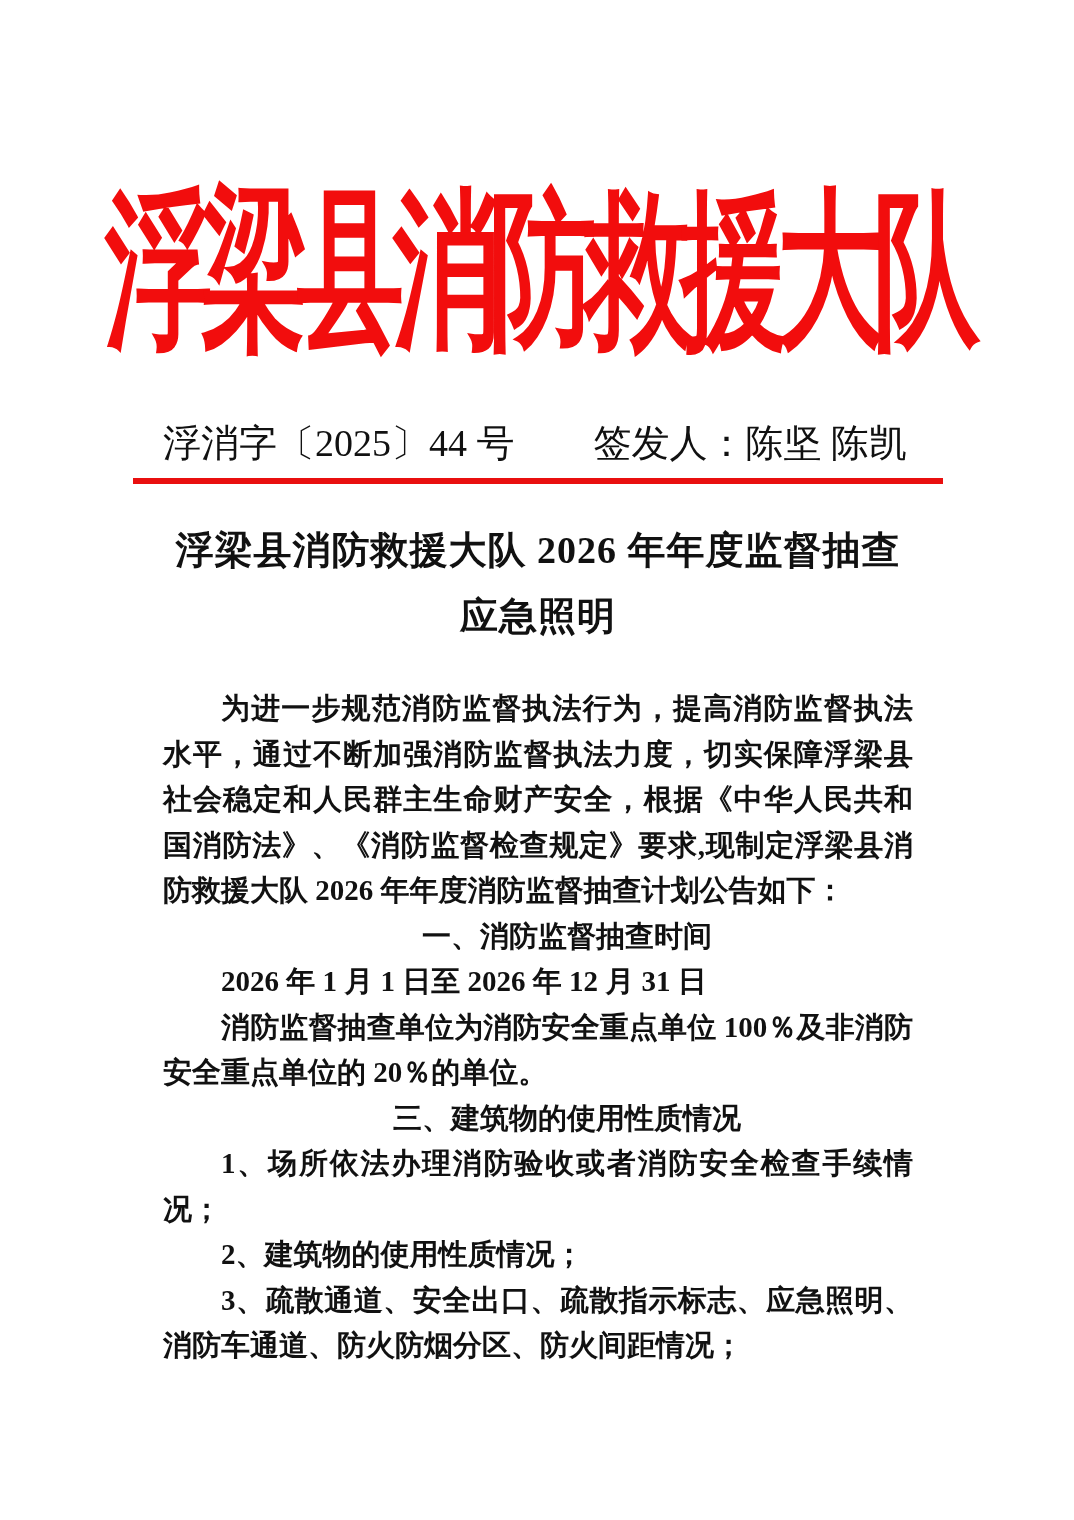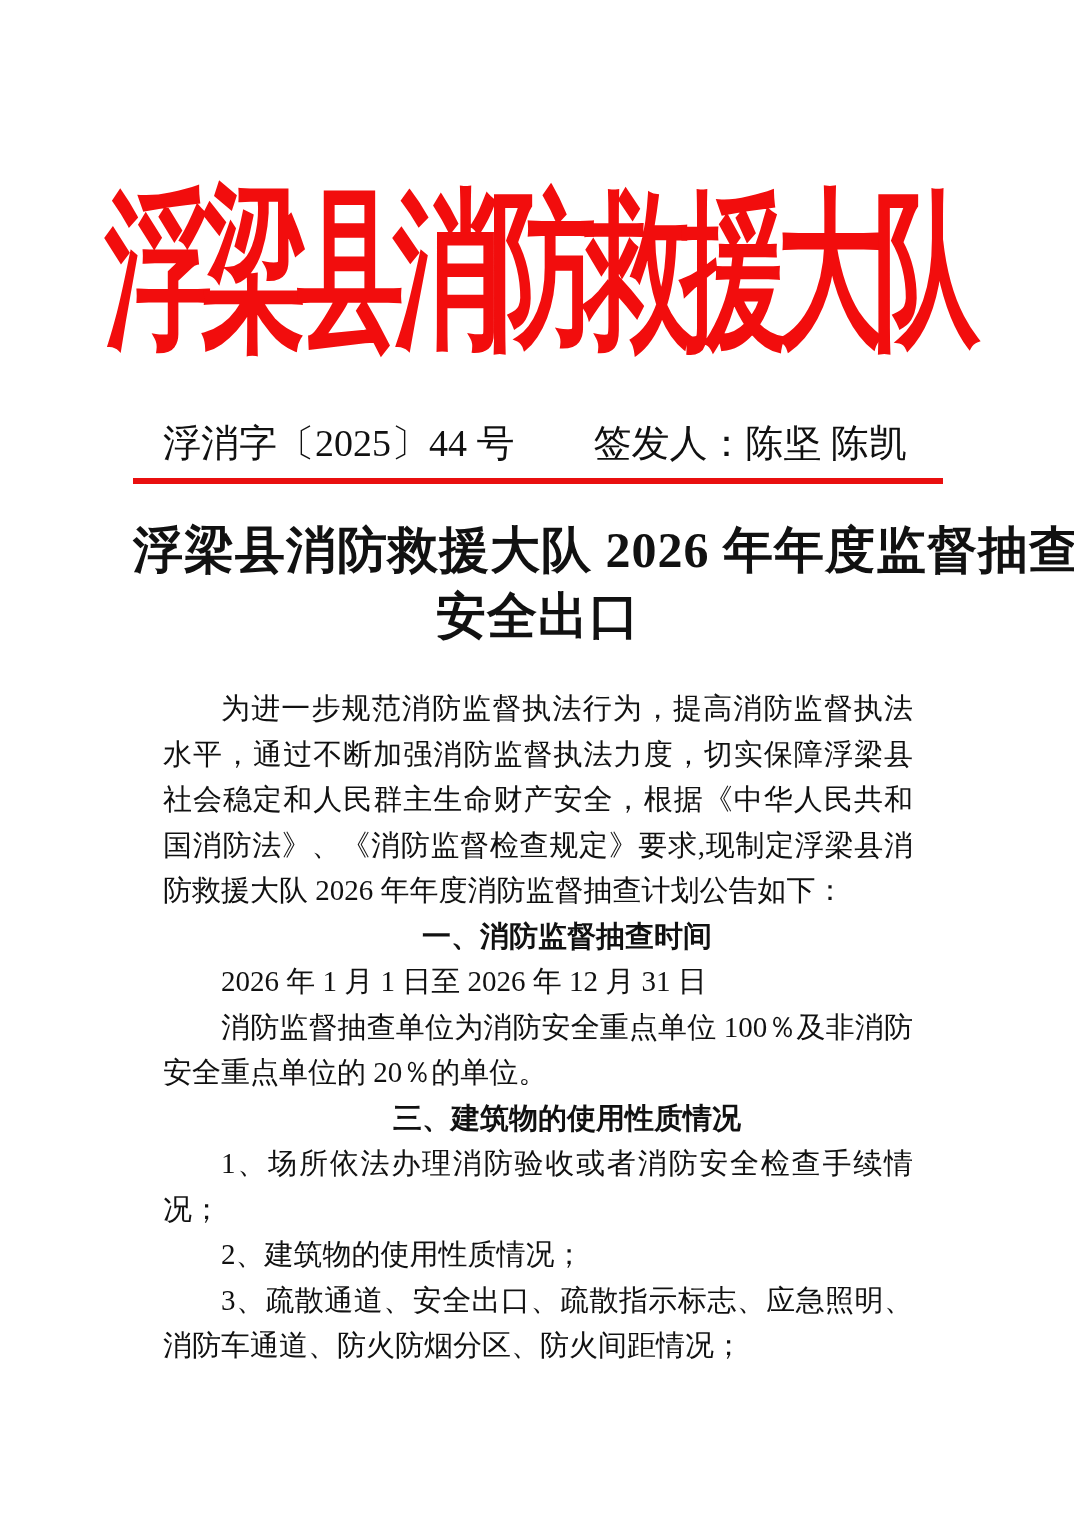--- a/index.html
+++ b/index.html
@@ -55,40 +55,41 @@
     line-height: 34px;
   }
   .red-rule {
     margin-top: 18px;
     height: 6px;
     background: var(--divider-red);
   }
   .doc-title {
     margin: 33px 0 0 0;
     text-align: center;
-    font-size: 50px;
+    font-size: 38px;
     line-height: 66px;
     font-weight: bold;
     font-family: "Liberation Serif", serif;
   }
   .doc-title .t-line {
     display: block;
     white-space: nowrap;
     letter-spacing: 1px;
   }
   .body-text {
     margin: 37px 30px 0 30px; 
     font-size: 29px;
     line-height: 45.5px;
   }
   .para {
     margin: 0;
     text-indent: 2em;
     text-align: justify;
     font-family: "Liberation Serif", serif;
+    font-weight: bold;
   }
   .para.heading {
     font-family: "Liberation Sans", sans-serif;
     font-weight: 700;
     text-align: center;
   }
 </style>
 </head>
 <body>
 
@@ -102,21 +103,21 @@
 
     <div class="docnum-row">
       <span>浮消字〔2025〕44 号</span>
       <span>签发人：陈坚 陈凯</span>
     </div>
 
     <div class="red-rule"></div>
 
     <h2 class="doc-title">
       <span class="t-line">浮梁县消防救援大队 2026 年年度监督抽查</span>
-      <span class="t-line">安全出口</span>
+      <span class="t-line">应急照明</span>
     </h2>
 
     <div class="body-text">
       <p class="para">为进一步规范消防监督执法行为，提高消防监督执法水平，通过不断加强消防监督执法力度，切实保障浮梁县社会稳定和人民群主生命财产安全，根据《中华人民共和国消防法》、《消防监督检查规定》要求,现制定浮梁县消防救援大队 2026 年年度消防监督抽查计划公告如下：</p>
       <p class="para heading">一、消防监督抽查时间</p>
       <p class="para">2026 年 1 月 1 日至 2026 年 12 月 31 日</p>
       <p class="para">消防监督抽查单位为消防安全重点单位 100％及非消防安全重点单位的 20％的单位。</p>
       <p class="para heading">三、建筑物的使用性质情况</p>
       <p class="para">1、场所依法办理消防验收或者消防安全检查手续情况；</p>
       <p class="para">2、建筑物的使用性质情况；</p>

